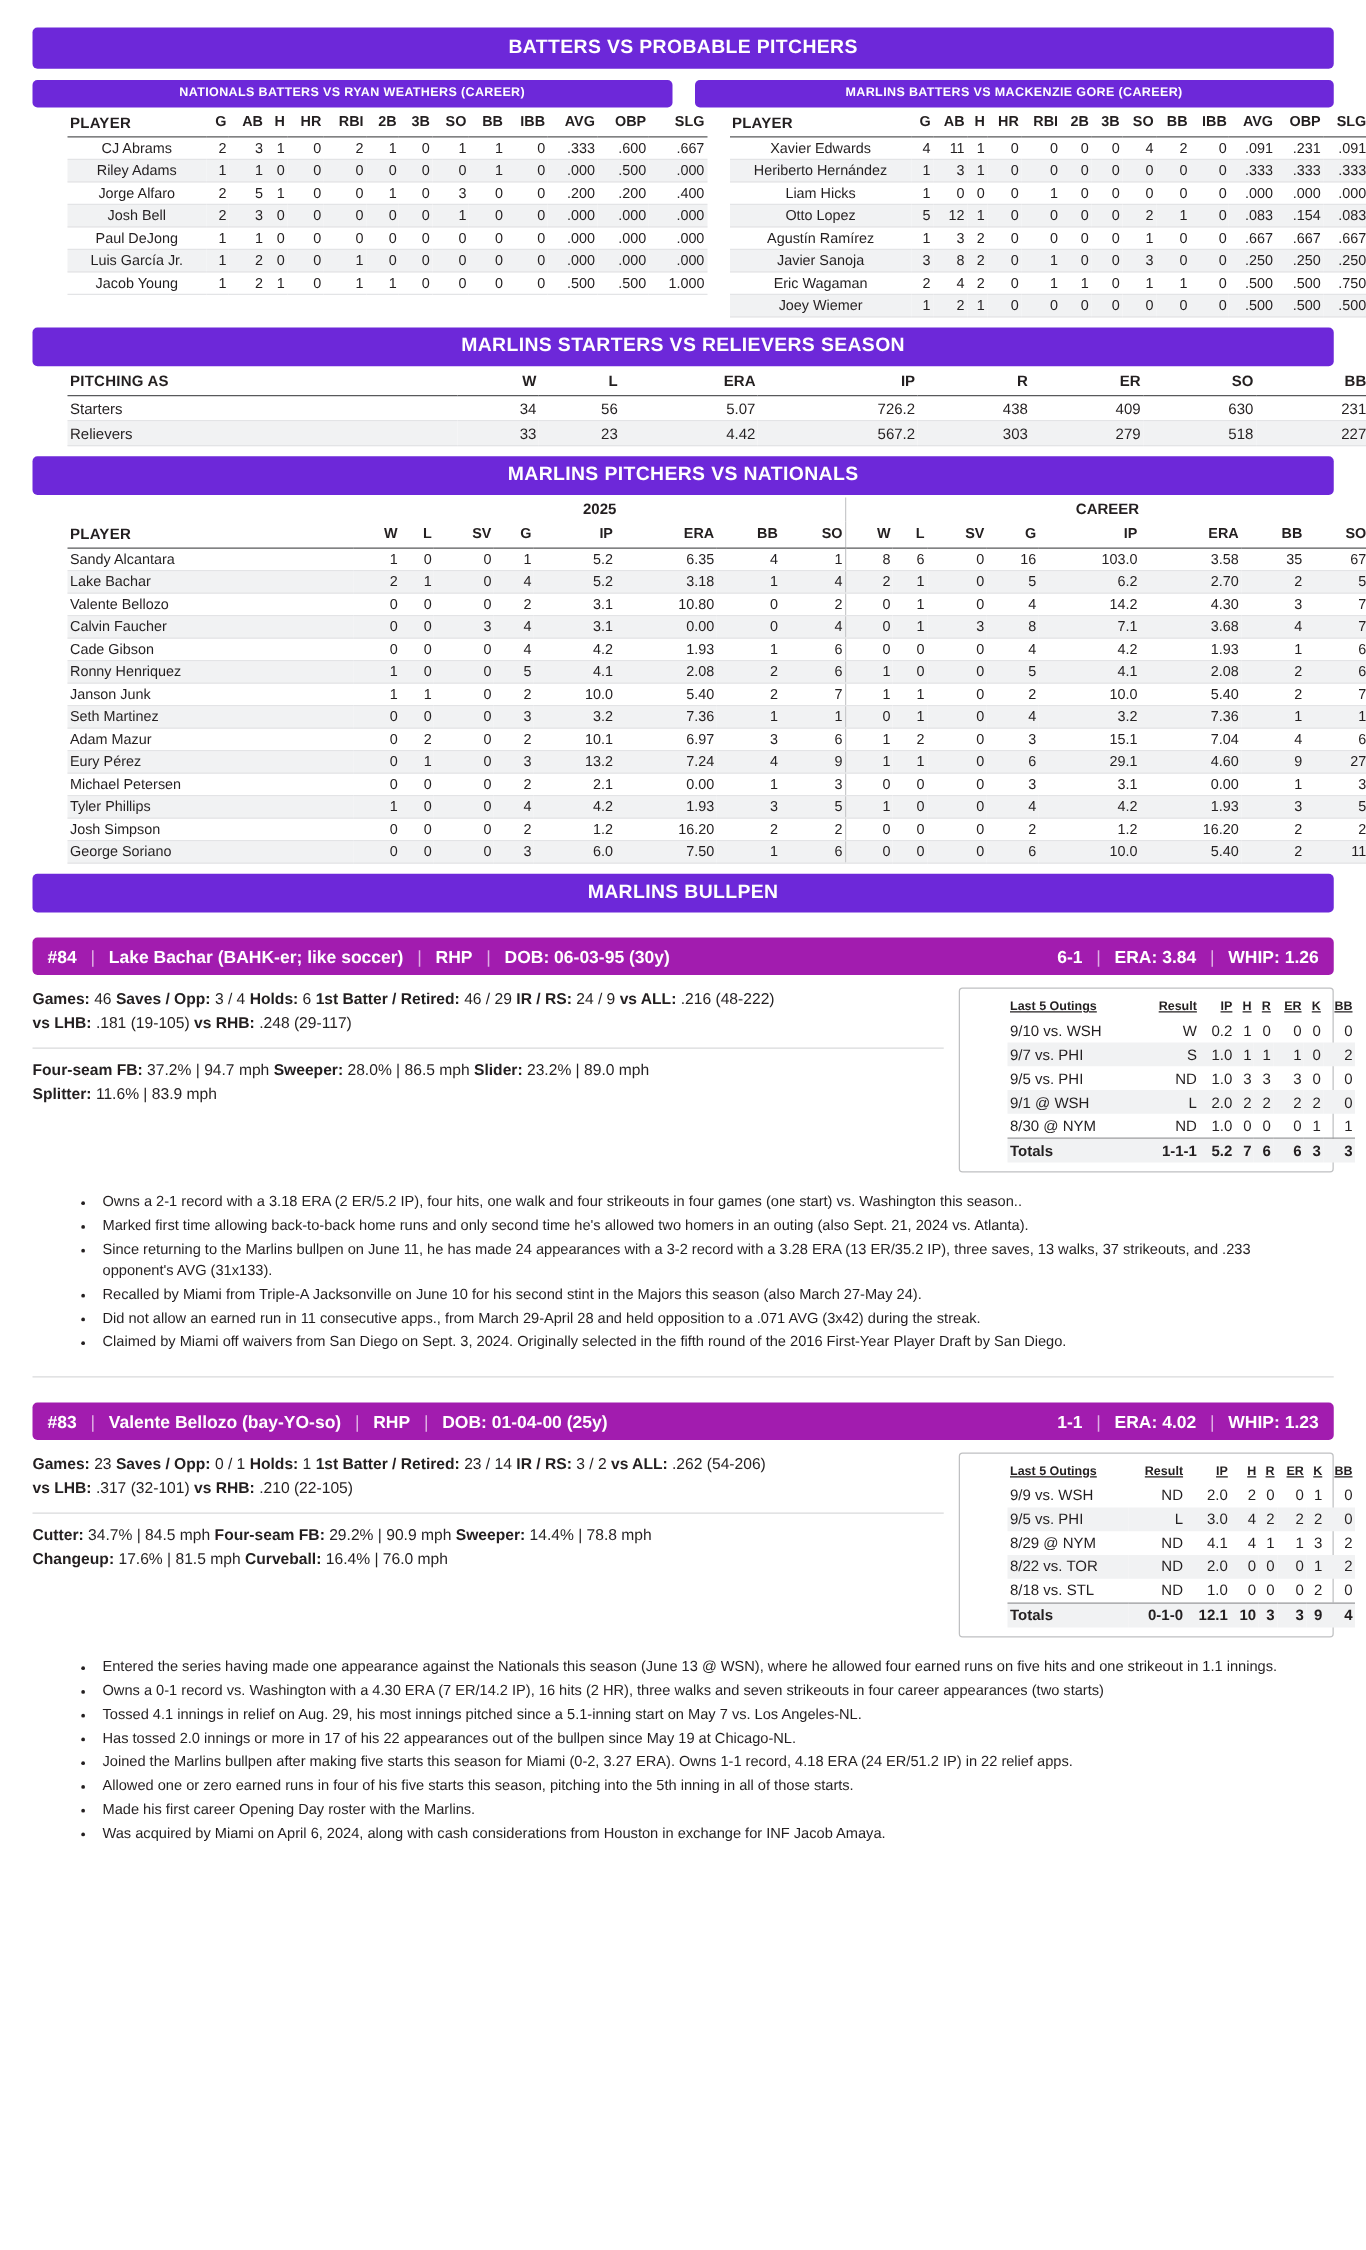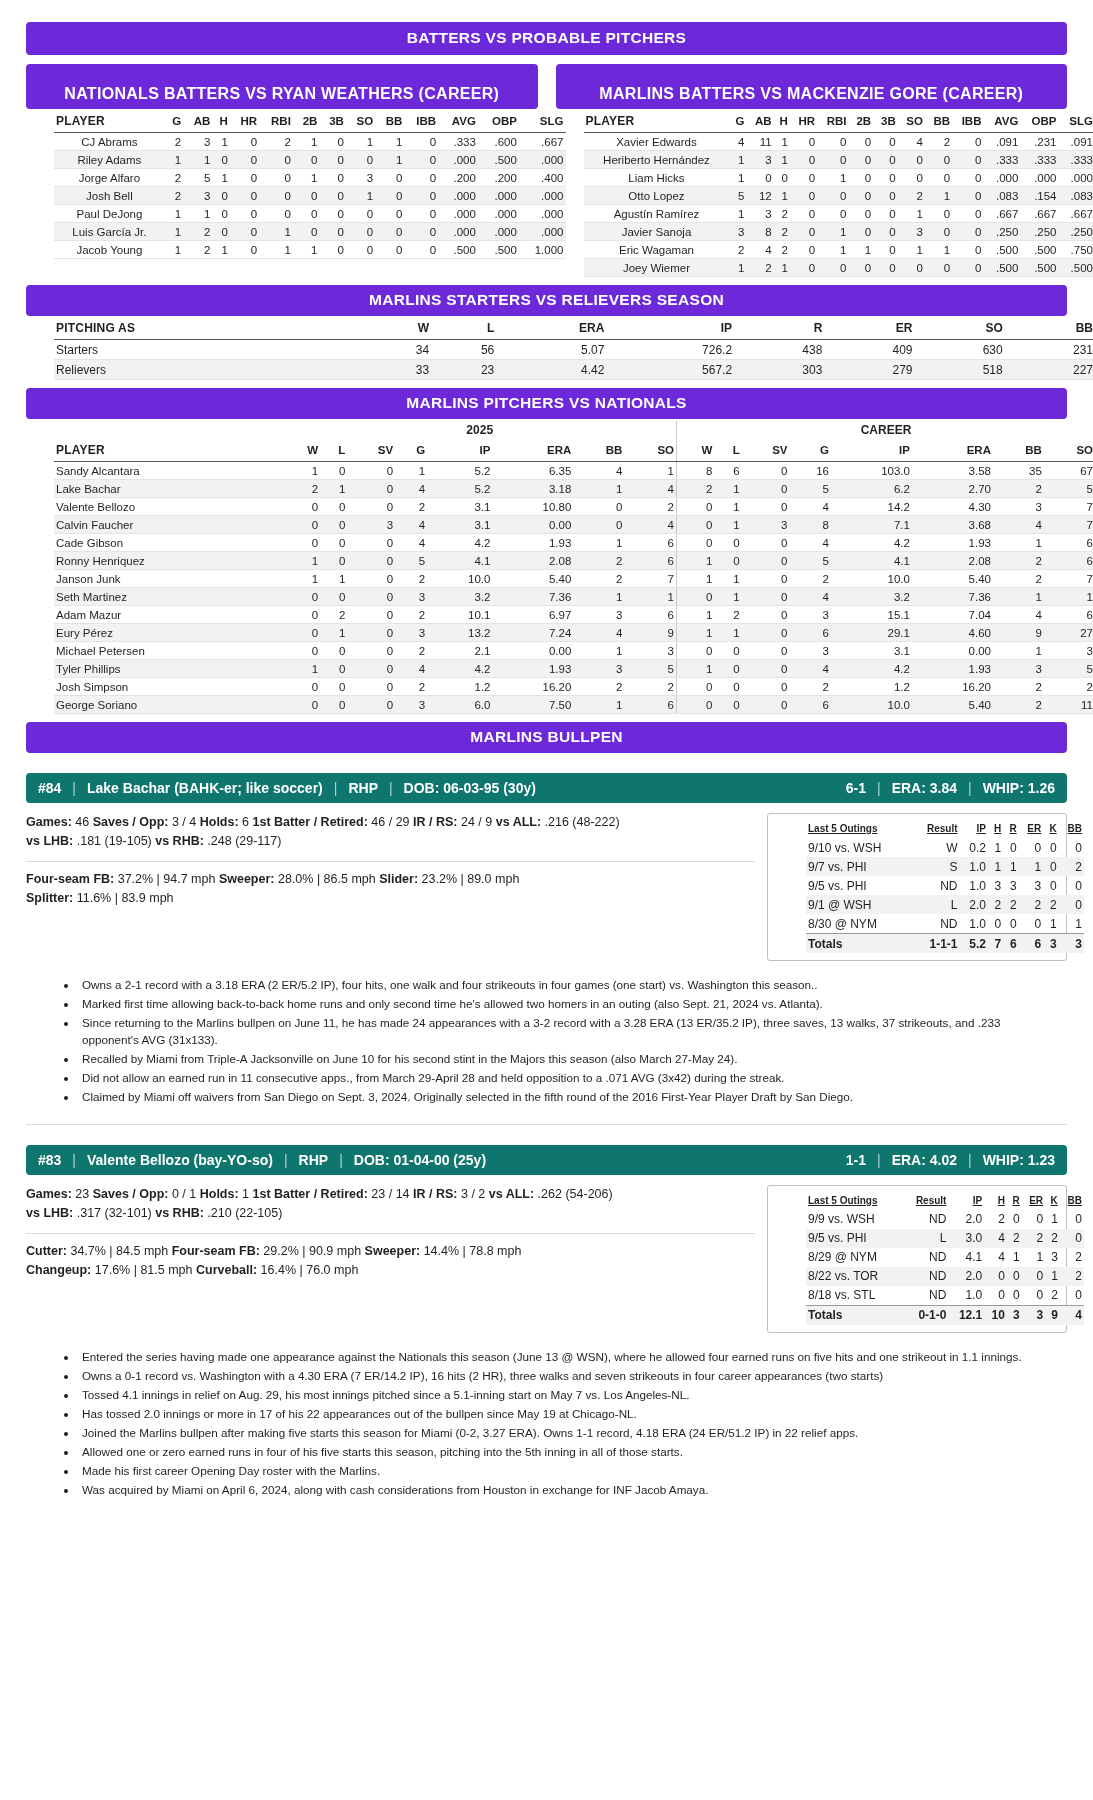--- a/index.html
+++ b/index.html
@@ -16,21 +16,21 @@
   
   .banner {
     background:#6d28d9;
     color:#ffffff;
     font-weight:bold;
     text-align:center;
     border-radius:4px;
     letter-spacing:.3px;
   }
   .banner-main { font-size:15.5px; padding:7px 0 8px; margin-bottom:9px; }
-  .banner-sub  { font-size:16px; padding:21px 0 6px; margin-bottom:2px; }
+  .banner-sub  { font-size:10px; padding:5px 0 6px; margin-bottom:2px; }
   .banner-section { font-size:15.5px; padding:6px 0 7px; margin:8px 0 2px; }
 
   
   table { border-collapse:collapse; width:100%;margin-left:28px; }
   .stat th {
     font-size:11.5px; font-weight:bold; text-align:right;
     padding:3px 2px 4px; border-bottom:1.6px solid #58595b;
     white-space:nowrap; color:#231f20;
   }
   .stat th.player { text-align:left; font-size:12px; letter-spacing:.2px; }
@@ -53,21 +53,21 @@
   .split-head td {
     font-size:12px; font-weight:bold; text-align:center;
     padding:2px 0 3px; border:0;
   }
   .pvn td.sep, .pvn th.sep { border-left:1px solid #c9cacc; }
   .pvn th.player, .pvn td.player { text-align:left; }
 
   
   .card { margin-top:20px; }
   .card-head {
-    background:#0f766e; color:#fff; border-radius:4px;
+    background:#a21caf; color:#fff; border-radius:4px;
     padding:7px 12px; display:flex; align-items:center;
     font-size:14px; font-weight:bold;
   }
   .card-head .left { display:flex; align-items:center; gap:0; }
   .card-head .right { margin-left:auto; display:flex; align-items:center; }
   .pipe { opacity:.65; padding:0 11px; font-weight:normal; }
   .card-body { display:flex; gap:12px; margin-top:10px; align-items:flex-start; }
   .card-left { flex:1 1 auto; min-width:0; }
   .splits { font-size:12.5px; line-height:1.55; }
   .splits b { font-weight:bold; }

